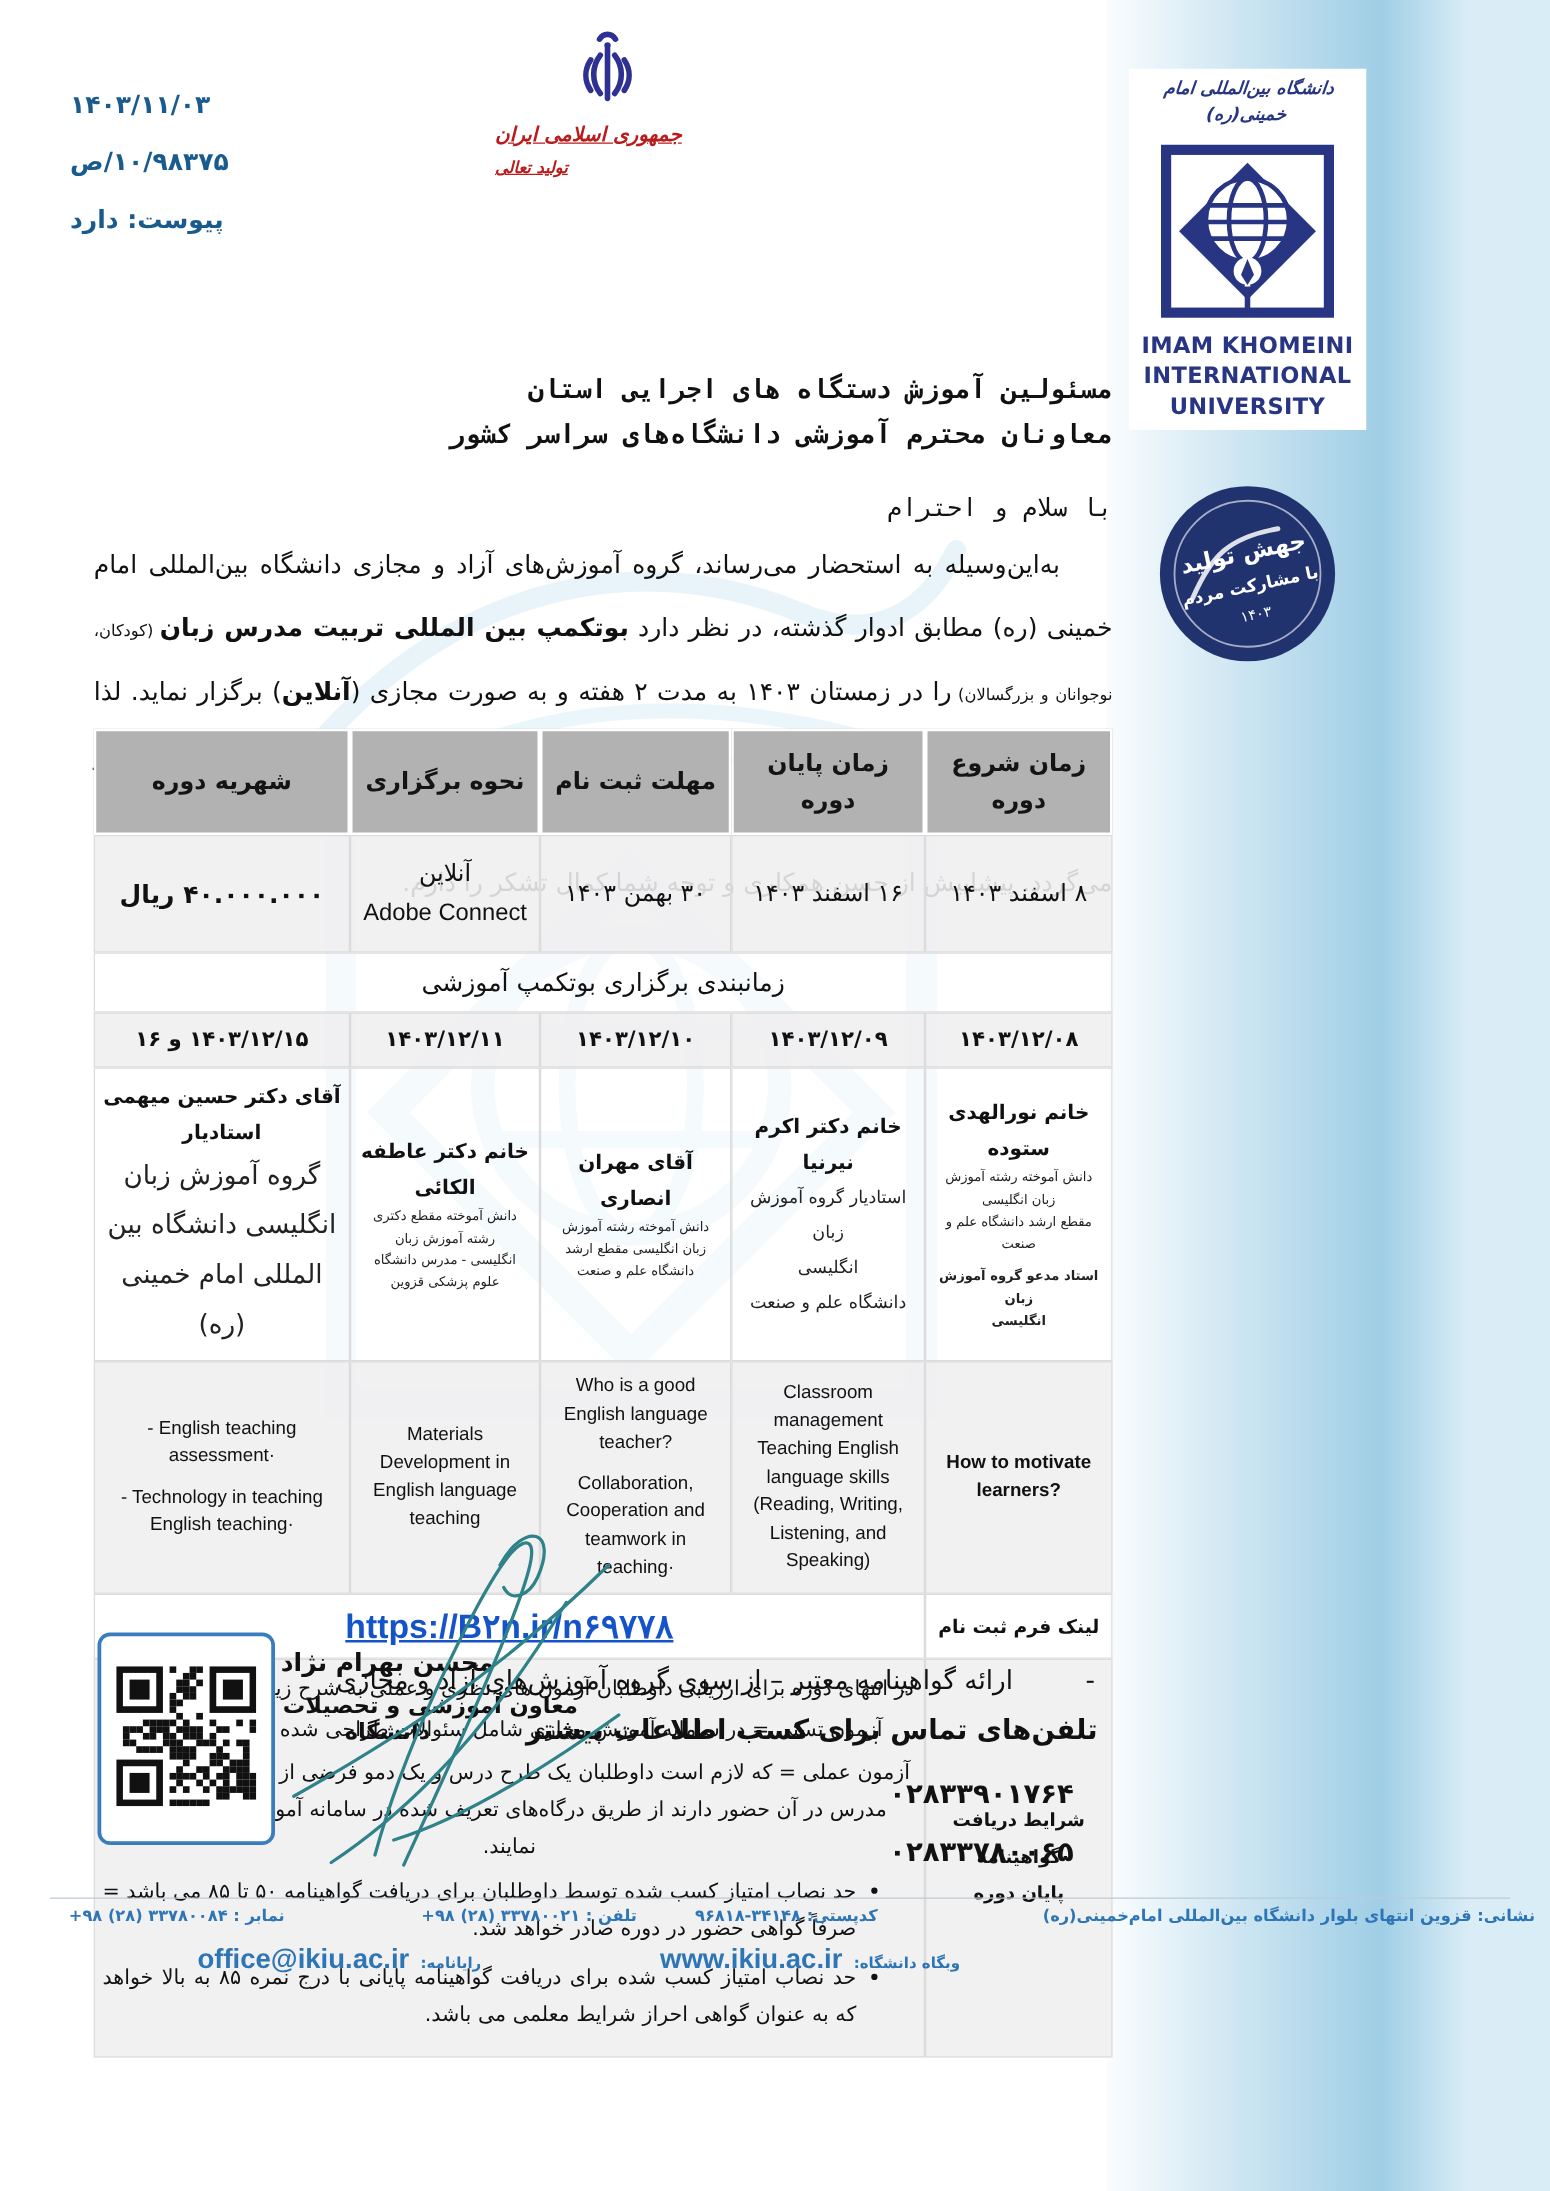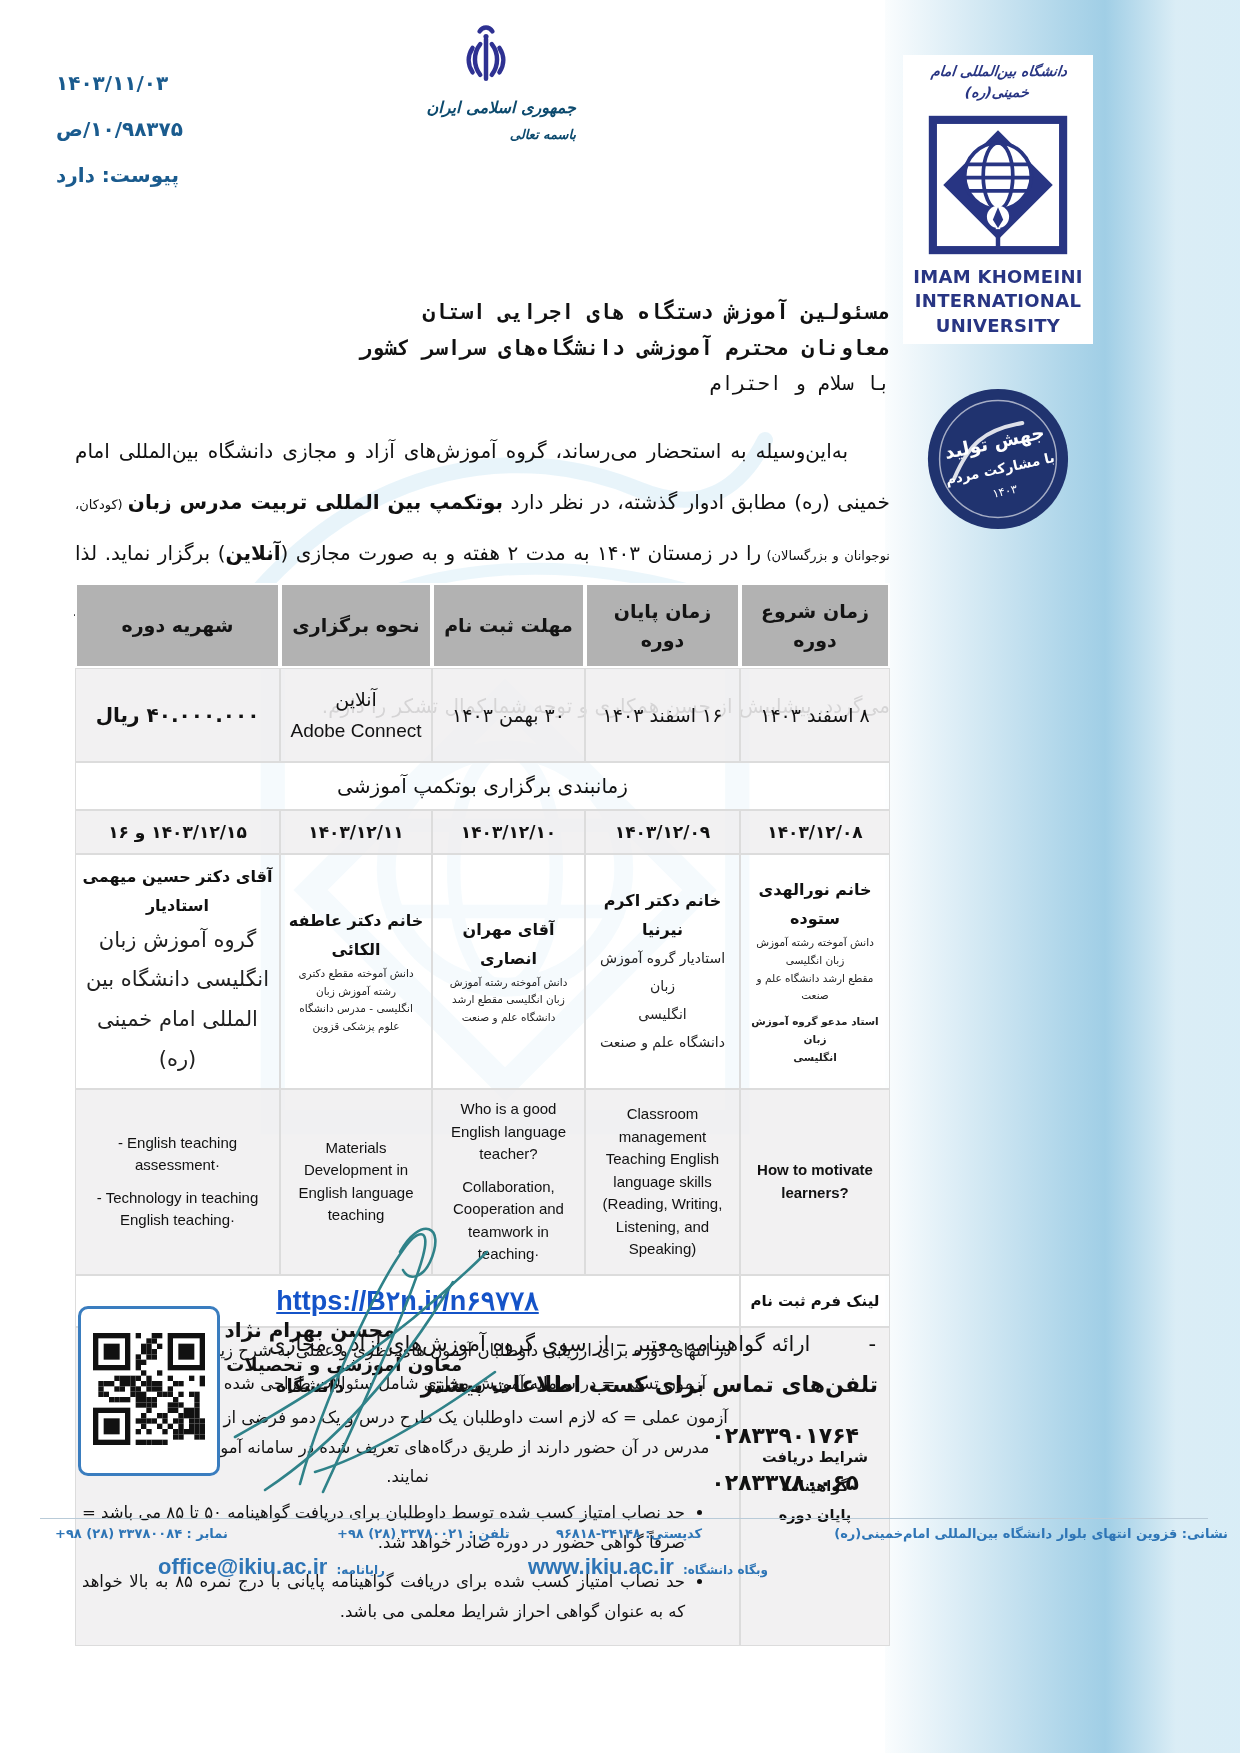--- a/index.html
+++ b/index.html
@@ -15,39 +15,39 @@
   }
   
   .watermark{position:absolute;left:235px;top:600px;width:540px;height:580px;opacity:.5;pointer-events:none;}
   .watermark-swirl{position:absolute;left:220px;top:400px;width:560px;height:260px;opacity:.55;pointer-events:none;}
 
   
   .ref-block{position:absolute;left:56px;top:60px;width:250px;text-align:left;direction:rtl;
     color:#1a5b8e;font-weight:bold;font-size:20px;line-height:46px;}
 
   
-  .emblem-block{position:absolute;left:396px;top:18px;width:180px;text-align:right;color:#0c4a6e;}
+  .emblem-block{position:absolute;left:396px;top:18px;width:180px;text-align:left;color:#b91c1c;text-decoration:underline;}
   .emblem-block svg{display:block;margin:0 auto;}
   .republic-title{font-size:16px;font-weight:bold;margin-top:6px;font-style:italic;}
   .bismillah{font-size:13px;font-weight:bold;margin-top:10px;font-style:italic;}
 
   
   .uni-box{position:absolute;left:903px;top:55px;width:190px;min-height:272px;background:#fff;z-index:2;
     text-align:center;padding:6px 4px;box-sizing:border-box;}
   .uni-fa{color:#283583;font-weight:bold;font-size:14px;font-style:italic;transform:skewX(-6deg);line-height:1.5;}
   .uni-box svg{display:block;margin:8px auto 6px auto;}
   .uni-en{color:#283583;font-weight:bold;font-size:18px;line-height:1.35;letter-spacing:.3px;direction:ltr;}
 
   
   .stamp{position:absolute;left:925px;top:386px;width:146px;height:146px;z-index:2;}
 
   
   .recipients{position:absolute;left:75px;top:296px;width:815px;text-align:right;font-family:Liberation Mono, monospace;}
   .recipient-line{font-size:21px;font-weight:bold;line-height:36px;}
-  .salutation{font-size:20px;margin-top:0;line-height:34px;}
+  .salutation{font-size:20px;margin-top:24px;line-height:34px;}
   .body-par{
     position:absolute;left:75px;top:406px;width:815px;
     font-size:20px;line-height:2.55;text-align:justify;text-indent:42px;
   }
   .body-par .b{font-weight:bold;}
   .body-par .small{font-size:13px;}
 
   
   table.course{position:absolute;left:75px;top:583px;width:815px;border-collapse:separate;border-spacing:0;table-layout:fixed;}
   table.course col.c1{width:150px}
@@ -144,21 +144,21 @@
         <path d="M50 30 L50 92"></path>
         <path d="M41 38 C30 52 30 72 41 86"></path>
         <path d="M59 38 C70 52 70 72 59 86"></path>
         <path d="M29 44 C21 56 21 70 29 82"></path>
         <path d="M71 44 C79 56 79 70 71 82"></path>
         <path d="M40 18 C45 10 55 10 60 18"></path>
       </g>
       <circle cx="50" cy="26" r="4" fill="#2e3192"></circle>
     </svg>
     <div class="republic-title">جمهوری اسلامی ایران</div>
-    <div class="bismillah">باسمه تعالی</div>
+    <div class="bismillah">تولید تعالی</div>
   </div>
 
   <div class="uni-box">
     <div class="uni-fa">دانشگاه بین‌المللی امام خمینی(ره)</div>
     <svg width="148" height="148" viewBox="0 0 200 200">
       <rect x="12" y="12" width="176" height="176" fill="none" stroke="#283583" stroke-width="11"></rect>
       <polygon points="100,26 174,100 100,174 26,100" fill="#283583"></polygon>
       <circle cx="100" cy="88" r="45" fill="#ffffff"></circle>
       <circle cx="100" cy="88" r="45" fill="none" stroke="#283583" stroke-width="5"></circle>
       <ellipse cx="100" cy="88" rx="20" ry="45" fill="none" stroke="#283583" stroke-width="5"></ellipse>

